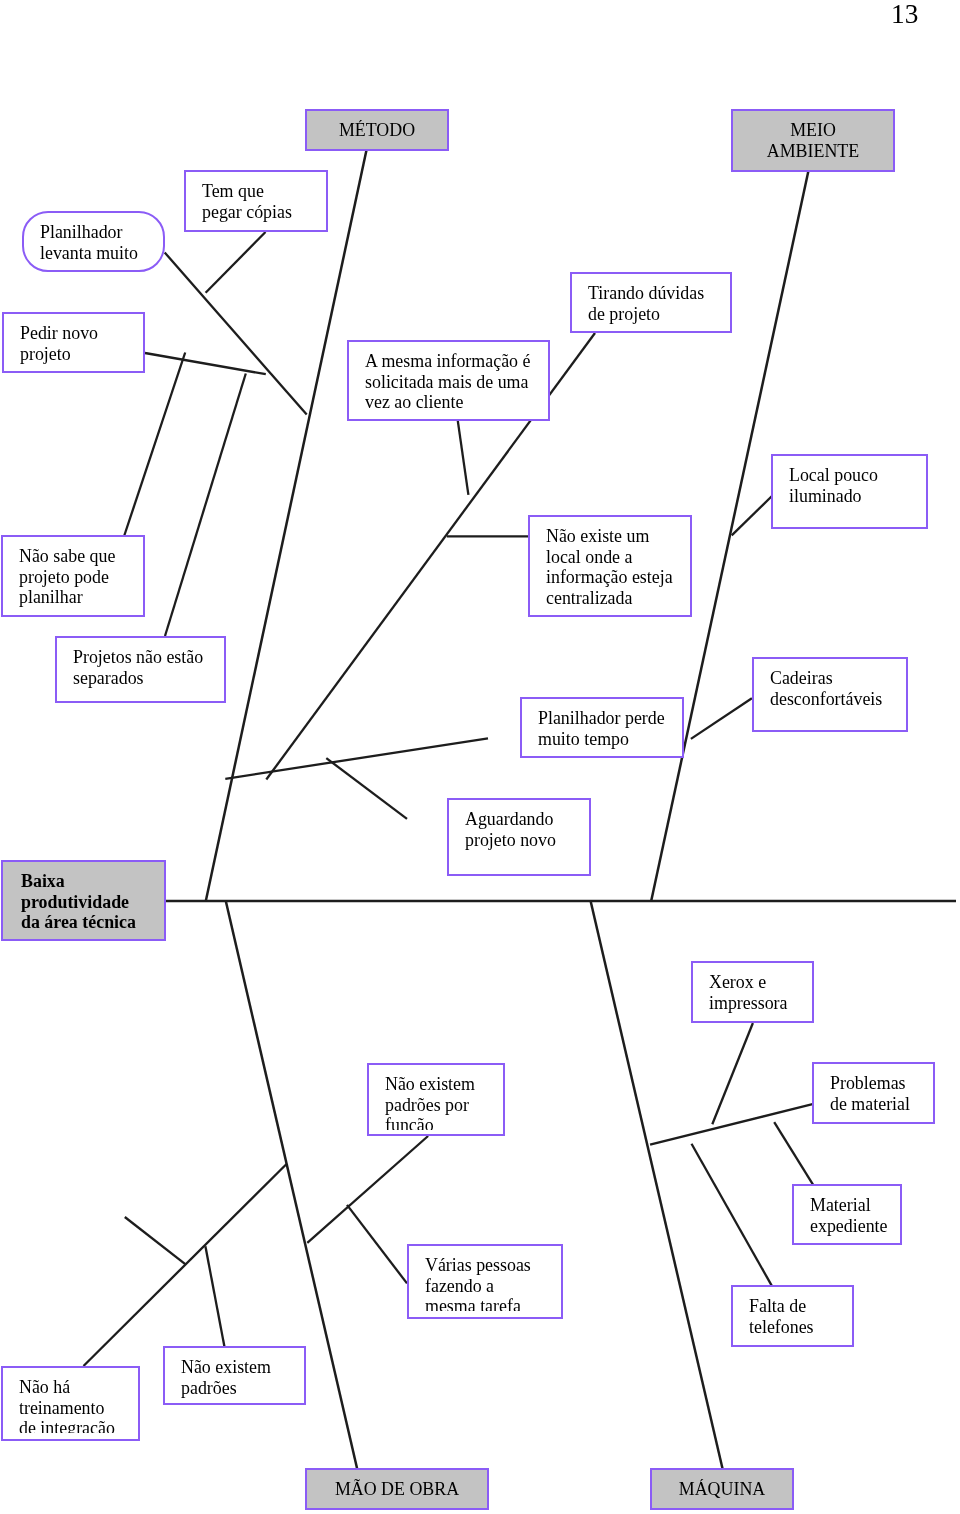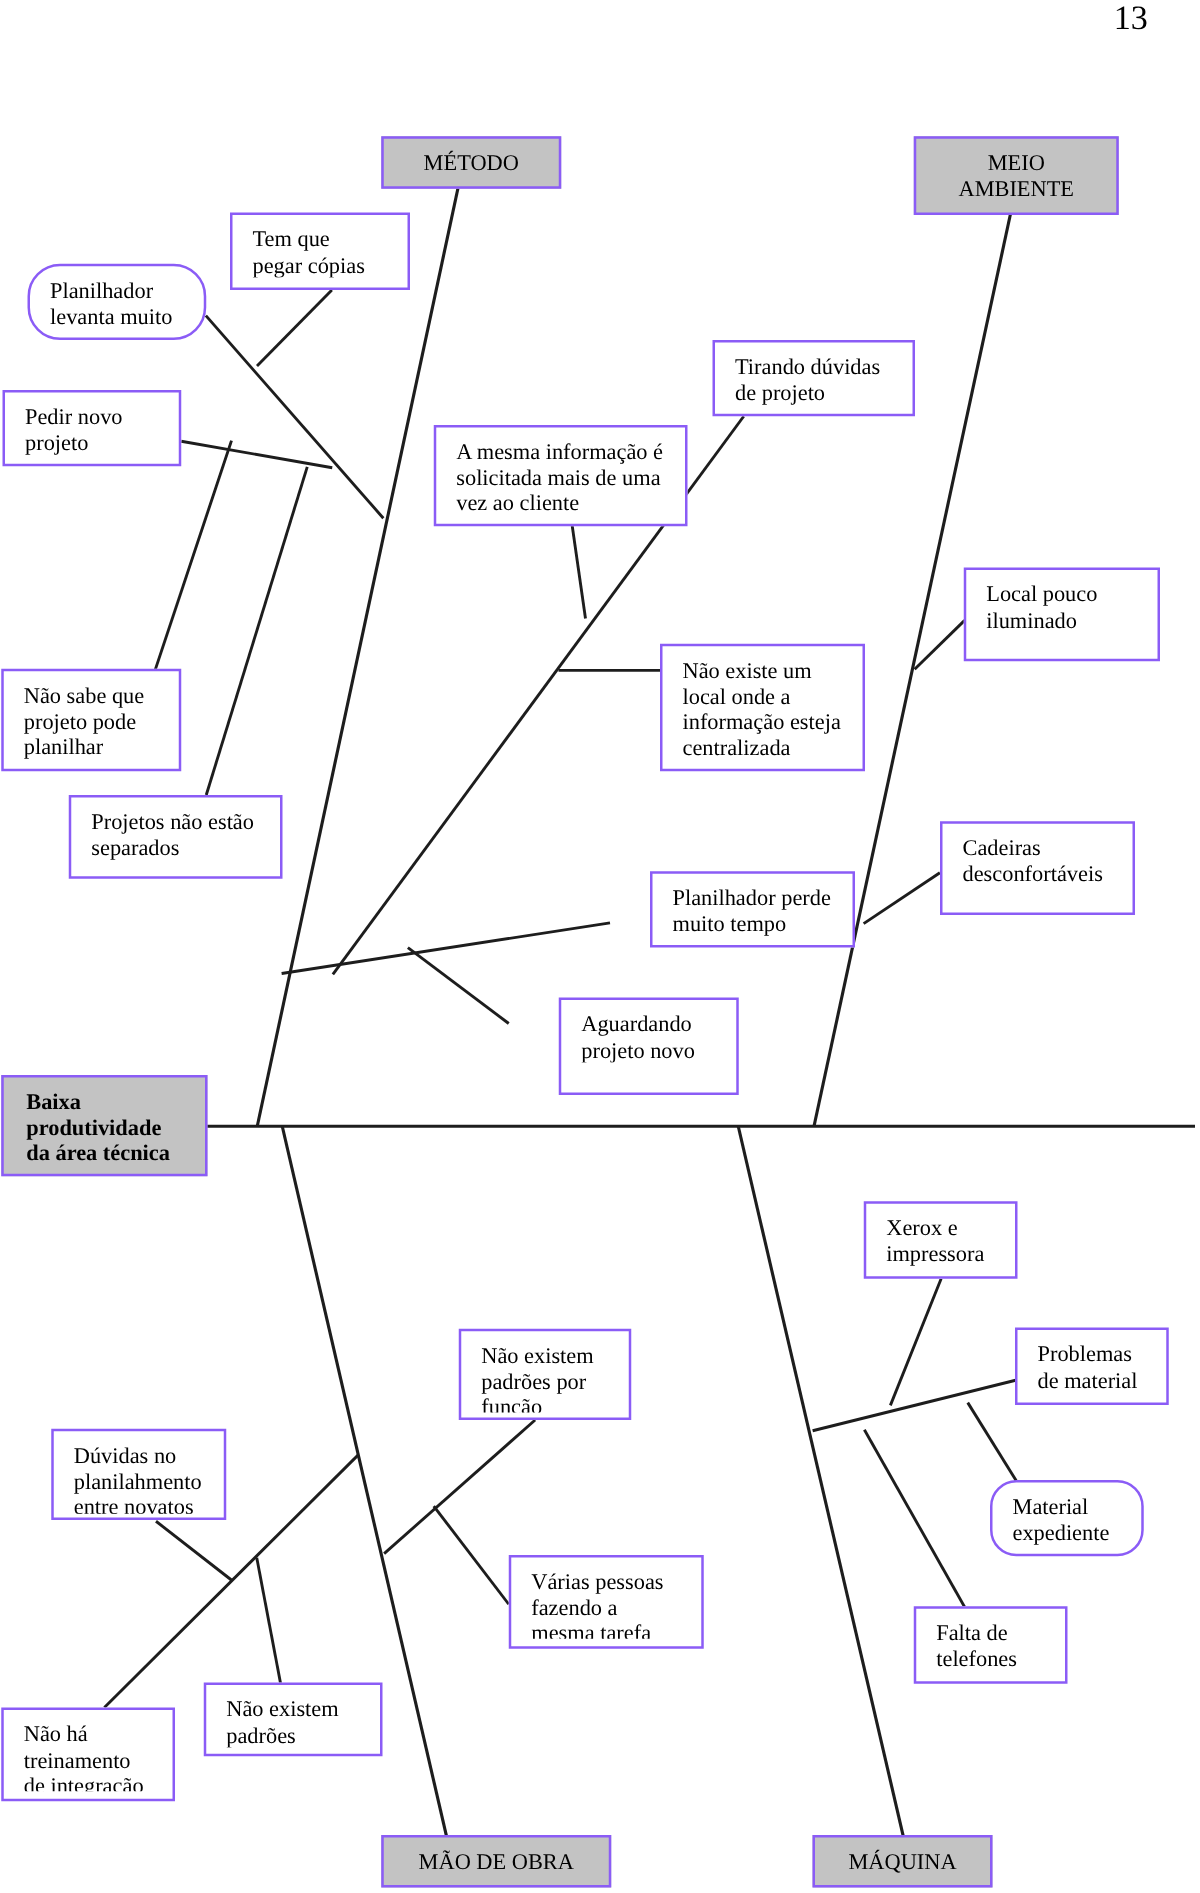--- a/index.html
+++ b/index.html
@@ -132,26 +132,21 @@
   </div>
   <div class="cbox" style="left:367px;top:1063px;width:138px;height:73px;">
     <span class="tx" style="height:55.8px;">Não existem
 padrões por
 função</span>
   </div>
   <div class="cbox" style="left:812px;top:1062px;width:123px;height:62px;">
     <span class="tx">Problemas
 de material</span>
   </div>
-  <div class="cbox" style="left:41px;top:1143px;width:140px;height:73px;">
-    <span class="tx" style="height:57.6px;">Dúvidas no
-planilahmento
-entre novatos</span>
-  </div>
-  <div class="cbox" style="left:792px;top:1184px;width:123px;height:61px;border-radius:21px;">
+  <div class="cbox" style="left:792px;top:1184px;width:110px;height:61px;">
     <span class="tx">Material
 expediente</span>
   </div>
   <div class="cbox" style="left:407px;top:1244px;width:156px;height:75px;">
     <span class="tx" style="height:56.6px;">Várias pessoas
 fazendo a
 mesma tarefa</span>
   </div>
   <div class="cbox" style="left:731px;top:1285px;width:123px;height:62px;">
     <span class="tx">Falta de

